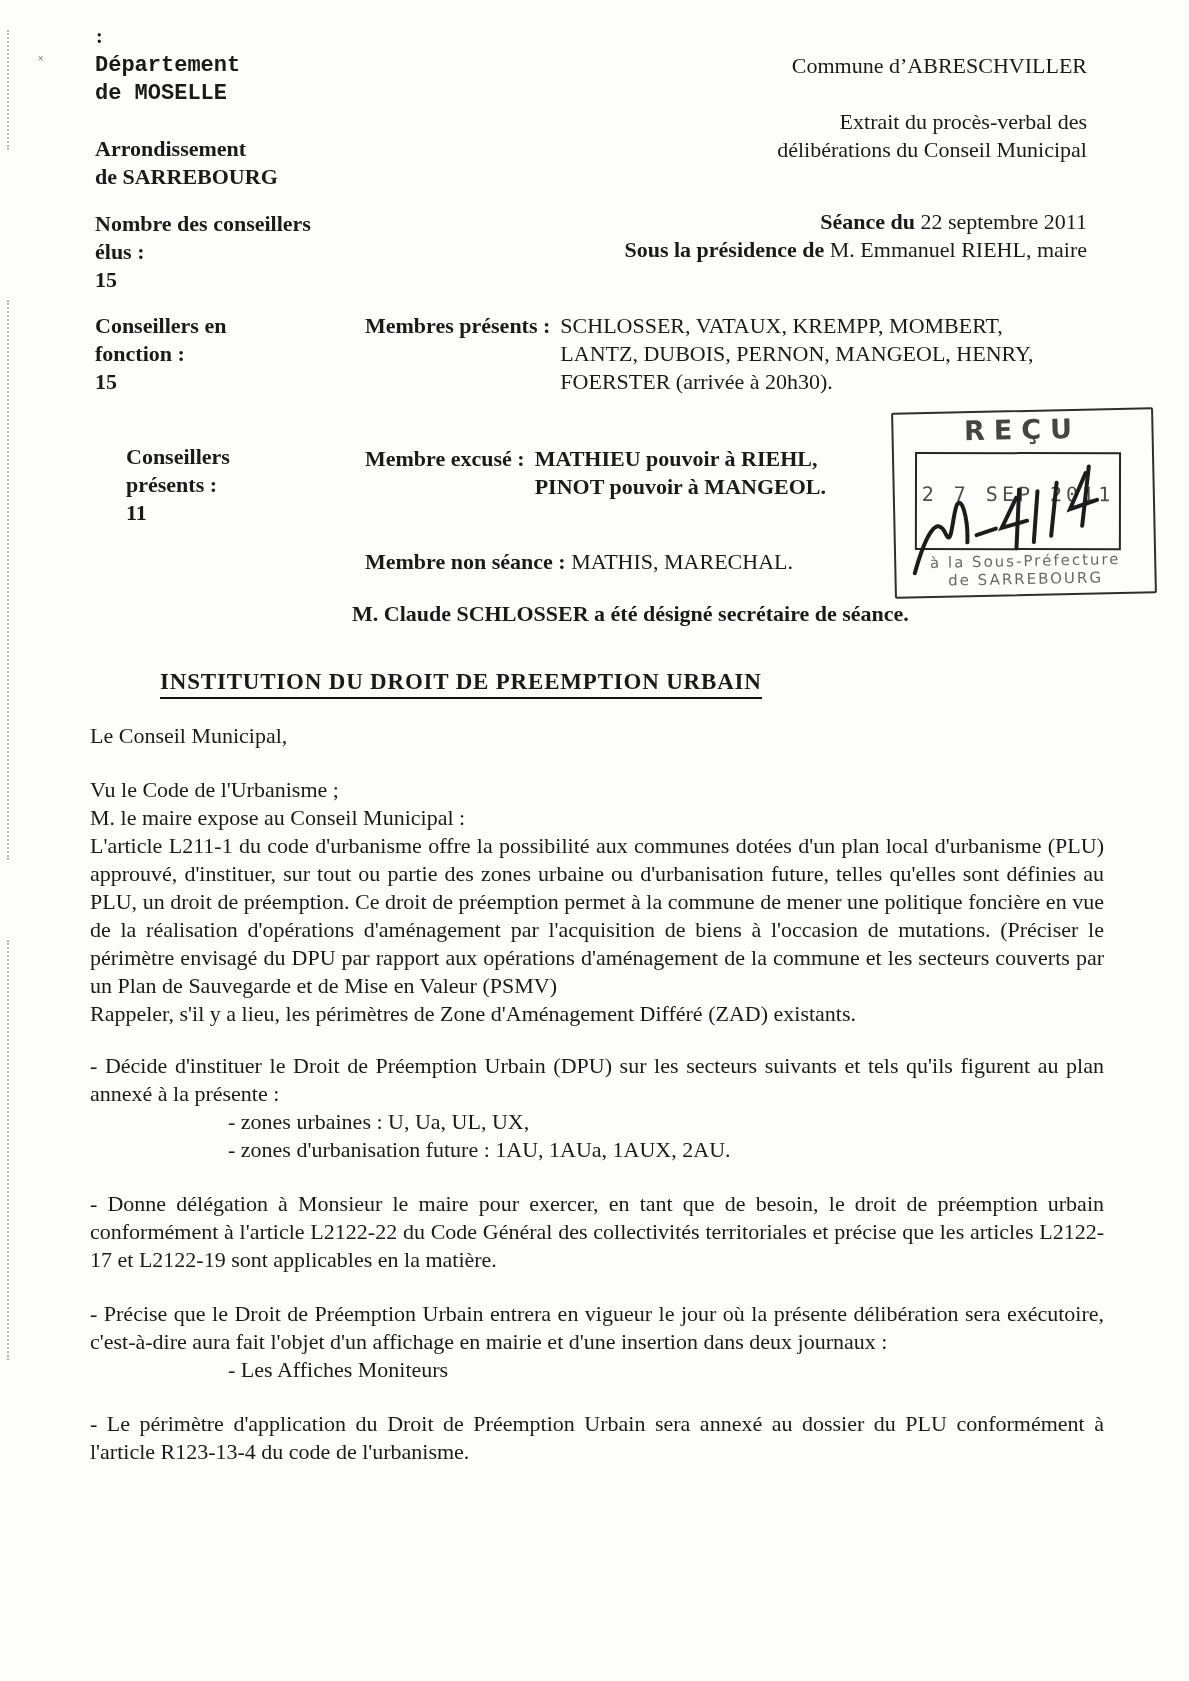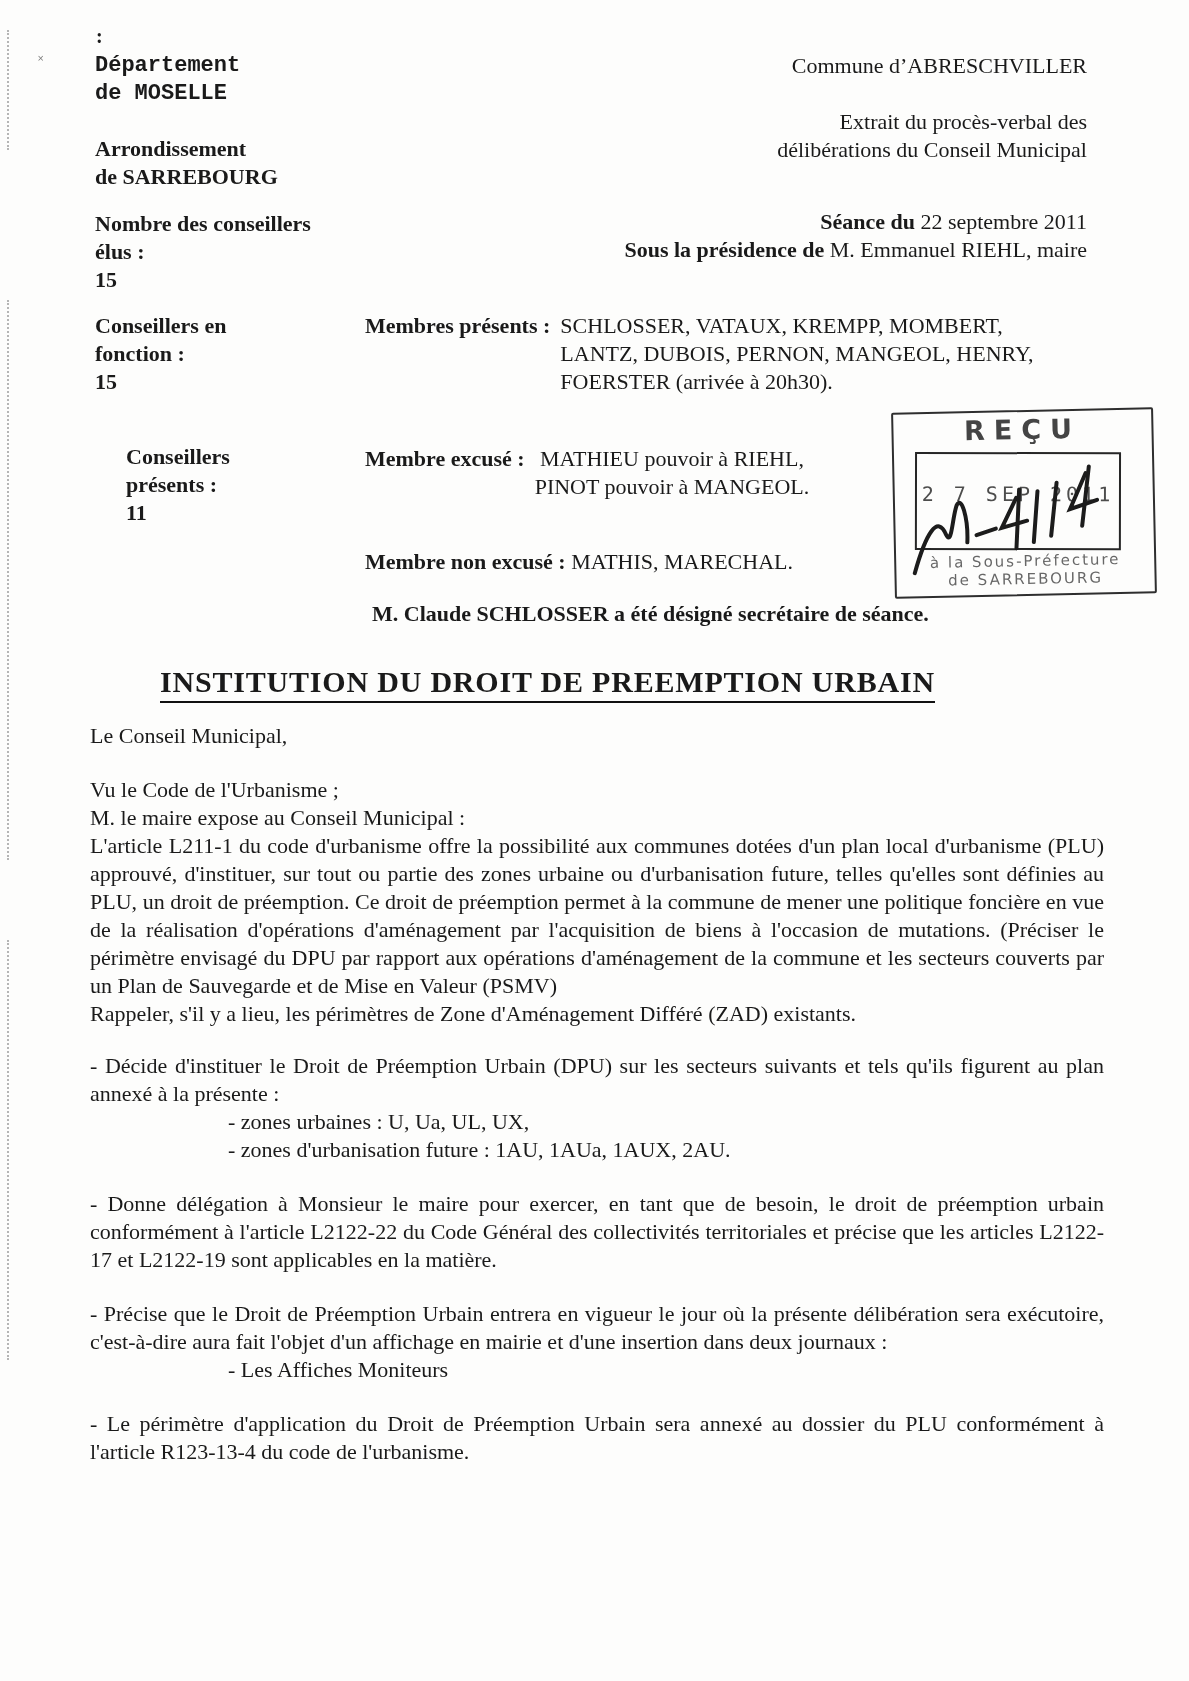--- a/index.html
+++ b/index.html
@@ -129,31 +129,31 @@
     <span class="b lbl">Membres présents :</span>
     <div class="names">
       <div>SCHLOSSER, VATAUX, KREMPP, MOMBERT,</div>
       <div>LANTZ, DUBOIS, PERNON, MANGEOL, HENRY,</div>
       <div>FOERSTER (arrivée à 20h30).</div>
     </div>
   </div>
 
   <div class="abs label-row" style="left:365px;top:445px;">
     <span class="b lbl">Membre excusé :</span>
-    <div class="names" style="text-align:center;">
+    <div class="names" style="text-align:left;font-weight:bold;">
       <div>MATHIEU pouvoir à RIEHL,</div>
       <div>PINOT pouvoir à MANGEOL.</div>
     </div>
   </div>
 
   <div class="abs" style="left:365px;top:548px;white-space:nowrap;">
-    <span class="b">Membre non excusé :</span><span> MATHIS, MARECHAL.</span>
+    <span class="b">Membre non séance :</span><span> MATHIS, MARECHAL.</span>
   </div>
 
-  <div class="abs b" style="left:372px;top:600px;white-space:nowrap;font-family:Liberation Serif, serif;">M. Claude SCHLOSSER a été désigné secrétaire de séance.</div>
+  <div class="abs b" style="left:352px;top:600px;white-space:nowrap;font-family:Liberation Serif, serif;">M. Claude SCHLOSSER a été désigné secrétaire de séance.</div>
 
   <div class="abs stamp">
     <div class="stamp-recu">REÇU</div>
     <div class="stamp-inner">
       <div class="stamp-date">2 7  SEP  2011</div>
     </div>
     <svg class="stamp-script" width="240" height="110" viewBox="0 0 240 110">
       <g fill="none" stroke="#1c1c1c" stroke-width="4" stroke-linecap="round" transform="rotate(-6 120 60)">
         <path d="M14 96 C30 58 44 40 50 62 C54 74 58 46 64 34 C70 24 74 48 70 72"></path>
         <path d="M80 66 L100 62"></path>
@@ -165,21 +165,21 @@
         <path d="M200 12 L186 70"></path>
       </g>
     </svg>
     <div class="stamp-footer">
       <div>à la Sous-Préfecture</div>
       <div>de SARREBOURG</div>
     </div>
   </div>
 
   <div class="abs" style="left:160px;top:668px;">
-    <span class="doc-title" style="font-size:30px;">INSTITUTION DU DROIT DE PREEMPTION URBAIN</span>
+    <span class="doc-title" style="font-size:23px;">INSTITUTION DU DROIT DE PREEMPTION URBAIN</span>
   </div>
 
   <div class="abs body-text">
     <p>Le Conseil Municipal,</p>
     <p class="gap">Vu le Code de l'Urbanisme ;</p>
     <p>M. le maire expose au Conseil Municipal :</p>
     <p class="jst">L'article L211-1 du code d'urbanisme offre la possibilité aux communes dotées d'un plan local d'urbanisme (PLU) approuvé, d'instituer, sur tout ou partie des zones urbaine ou d'urbanisation future, telles qu'elles sont définies au PLU, un droit de préemption. Ce droit de préemption permet à la commune de mener une politique foncière en vue de la réalisation d'opérations d'aménagement par l'acquisition de biens à l'occasion de mutations. (Préciser le périmètre envisagé du DPU par rapport aux opérations d'aménagement de la commune et les secteurs couverts par un Plan de Sauvegarde et de Mise en Valeur  (PSMV)</p>
     <p>Rappeler, s'il y a lieu, les périmètres de Zone d'Aménagement Différé (ZAD) existants.</p>
     <p class="gap-sm jst">- Décide d'instituer le Droit de Préemption Urbain (DPU) sur les secteurs suivants et tels qu'ils figurent au plan annexé à la présente :</p>
     <p class="indent">- zones urbaines : U, Ua, UL, UX,</p>

